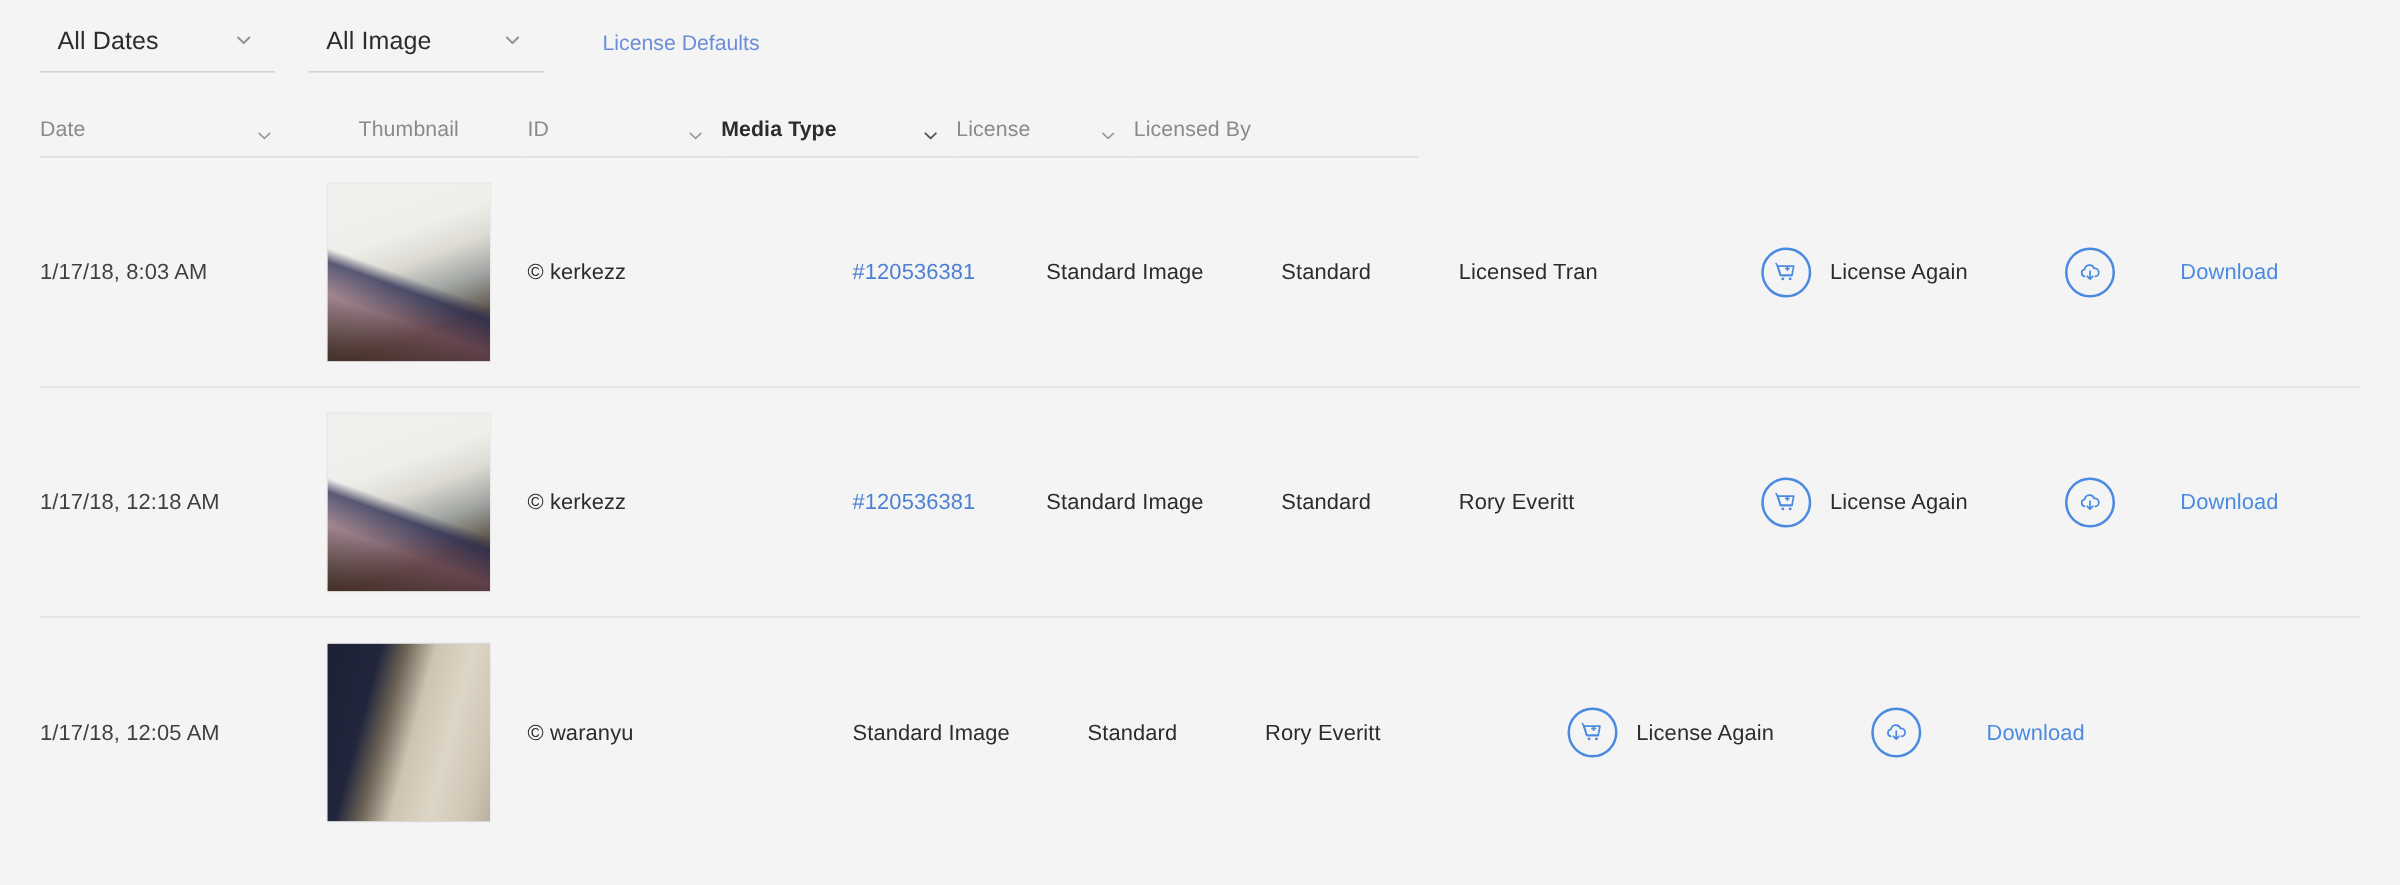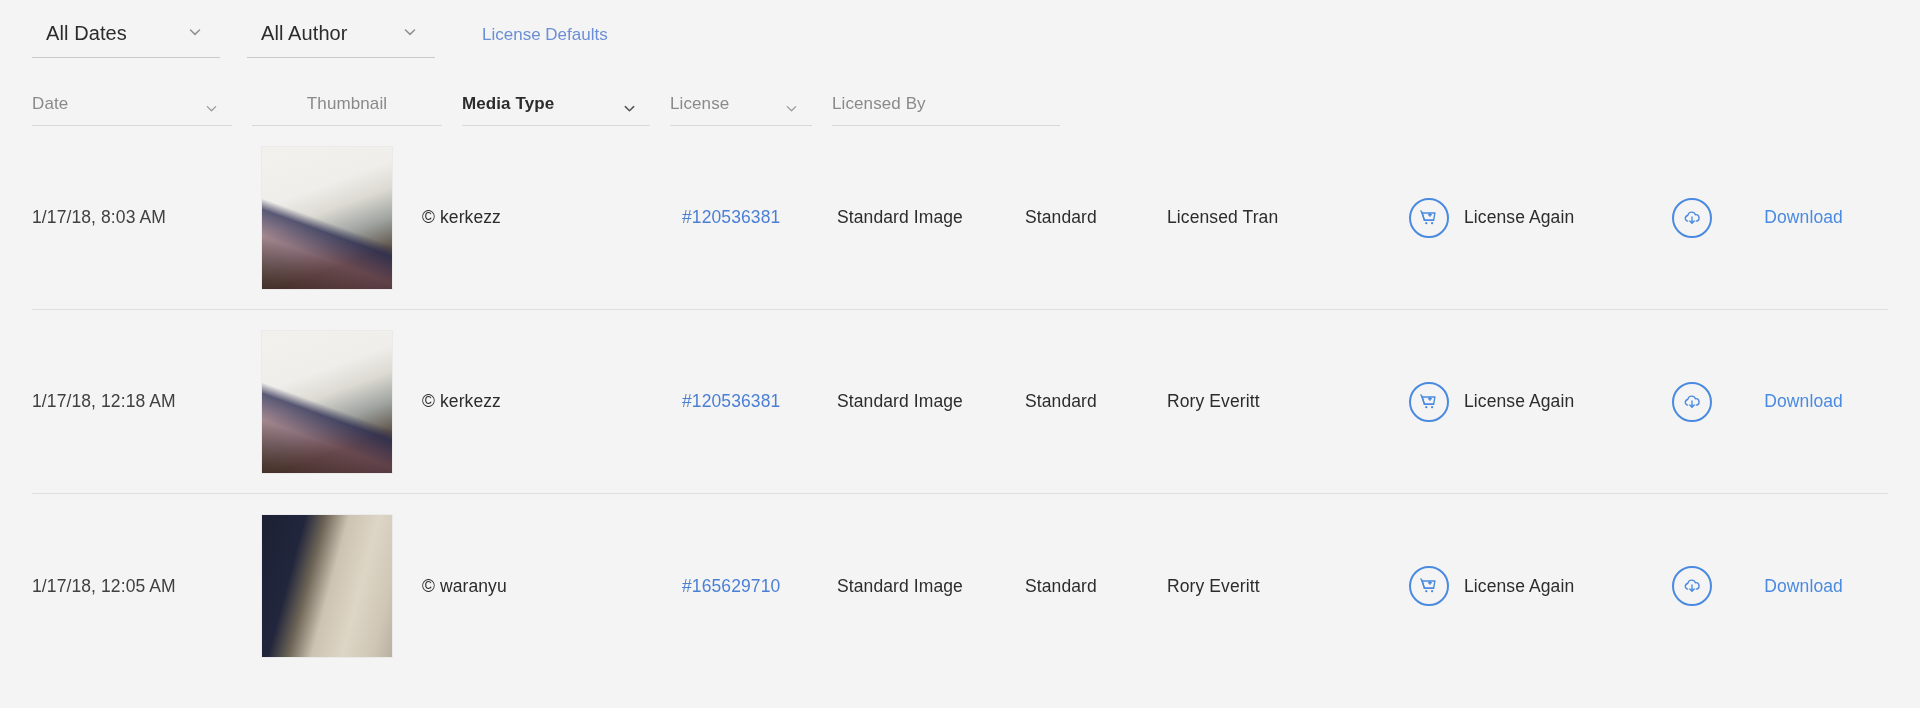--- a/index.html
+++ b/index.html
@@ -51,21 +51,20 @@
     white-space: nowrap;
   }
 
   
   .table { width: 1920px; padding: 0 32px; }
 
   .thead {
     display: flex;
     align-items: flex-end;
     height: 48px;
-    gap: 20px;
   }
   .th {
     position: relative;
     font-size: 17px;
     color: #8a8a8a;
     border-bottom: 1px solid #d8d8d8;
     padding-bottom: 11px;
     height: 40px;
     display: flex;
     align-items: flex-end;
@@ -143,21 +142,21 @@
     display: flex;
     align-items: center;
     justify-content: flex-start;
     height: 100%;
     padding-left: 14px;
   }
   .action {
     display: flex;
     align-items: center;
     cursor: pointer;
-    margin-right: 98px;
+    margin-right: 78px;
   }
   .action:last-child { margin-right: 0; gap: 37px; }
   .action-icon {
     width: 40px;
     height: 40px;
     border: 2px solid #4a8ae0;
     border-radius: 50%;
     display: flex;
     align-items: center;
     justify-content: center;
@@ -181,21 +180,21 @@
   <div class="dropdown">
     <span class="dropdown-label">All Dates</span>
     <span class="chev">
       <svg viewBox="0 0 14 14" width="14" height="14" aria-hidden="true">
         <path d="M2.5 5 L7 9.4 L11.5 5" fill="none" stroke="#909090" stroke-width="1.5" stroke-linecap="round" stroke-linejoin="round"></path>
       </svg>
     </span>
   </div>
 
   <div class="dropdown">
-    <span class="dropdown-label">All Author</span>
+    <span class="dropdown-label">All Image</span>
     <span class="chev">
       <svg viewBox="0 0 14 14" width="14" height="14" aria-hidden="true">
         <path d="M2.5 5 L7 9.4 L11.5 5" fill="none" stroke="#909090" stroke-width="1.5" stroke-linecap="round" stroke-linejoin="round"></path>
       </svg>
     </span>
   </div>
 
   <div class="restore-link">License Defaults</div>
 </div>
 
@@ -210,20 +209,28 @@
           <path d="M2.5 5 L7 9.4 L11.5 5" fill="none" stroke="#9a9a9a" stroke-width="1.4" stroke-linecap="round" stroke-linejoin="round"></path>
         </svg>
       </span>
     </div>
 
     <div class="th c-thumb">
       <span>Thumbnail</span>
     </div>
 
 
+    <div class="th c-id">
+      <span>ID</span>
+      <span class="hchev">
+        <svg viewBox="0 0 14 14" width="13" height="13" aria-hidden="true">
+          <path d="M2.5 5 L7 9.4 L11.5 5" fill="none" stroke="#9a9a9a" stroke-width="1.4" stroke-linecap="round" stroke-linejoin="round"></path>
+        </svg>
+      </span>
+    </div>
 
     <div class="th c-mediatype sorted">
       <span>Media Type</span>
       <span class="hchev">
         <svg viewBox="0 0 14 14" width="13" height="13" aria-hidden="true">
           <path d="M2.5 5 L7 9.4 L11.5 5" fill="none" stroke="#555555" stroke-width="1.6" stroke-linecap="round" stroke-linejoin="round"></path>
         </svg>
       </span>
     </div>
 
@@ -330,23 +337,20 @@
     </div>
 
     <div class="row">
       <div class="td c-date cell-date">1/17/18, 12:05 AM</div>
       <div class="td c-thumb">
         <div class="thumb">
           <div class="thumb-inner thumb-b"></div>
         </div>
       </div>
       <div class="td c-author">© waranyu</div>
-      <div class="td c-id cell-id">
-        <a href="#">#165629710</a>
-      </div>
       <div class="td c-mediatype">Standard Image</div>
       <div class="td c-license">Standard</div>
       <div class="td c-licby">Rory Everitt</div>
       <div class="td c-actions">
         <div class="actions">
           <div class="action">
             <span class="action-icon">
               <svg viewBox="0 0 24 24" width="22" height="22" aria-hidden="true">
                 <path d="M4.5 6.5 H18.5 L17 14.5 H7 Z" fill="none" stroke="#4a8ae0" stroke-width="1.5" stroke-linejoin="round"></path>
                 <path d="M4.5 6.5 L7 14.5 M7 14.5 H17" fill="none" stroke="#4a8ae0" stroke-width="1.5" stroke-linecap="round"></path>

